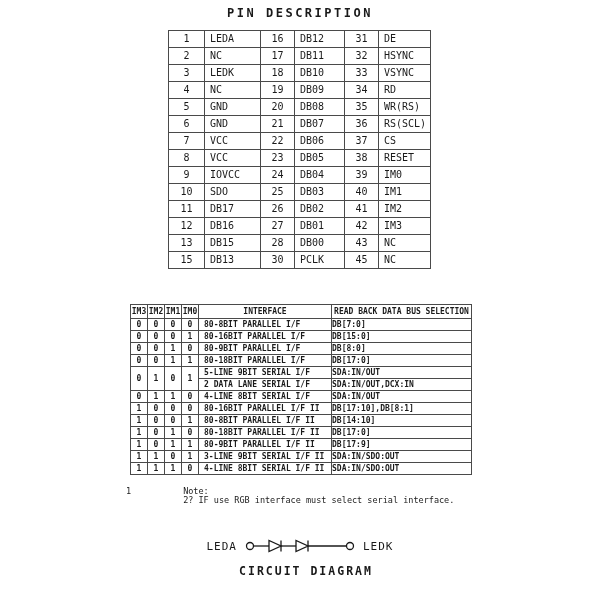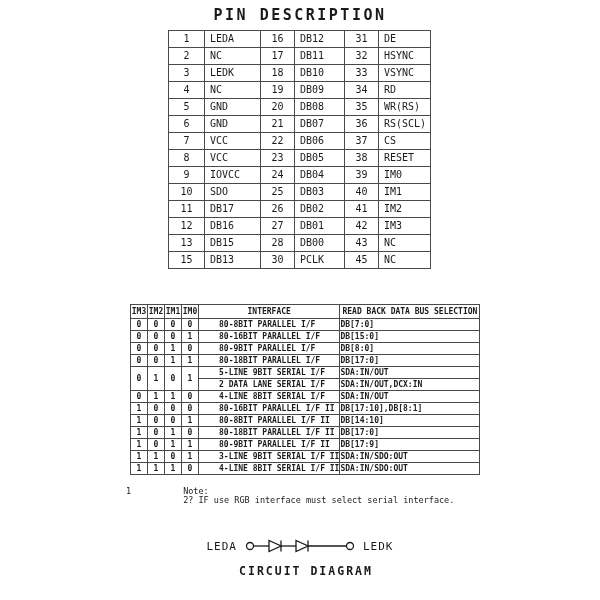--- a/index.html
+++ b/index.html
@@ -8,21 +8,21 @@
     background:#ffffff;
     color:#1a1a1a;
     font-family:"DejaVu Sans Mono", monospace;
     position:relative;
     overflow:hidden;
   }
   .page { position:absolute; inset:0; }
 
   .page-title {
     position:absolute; top:6px; left:0; width:100%;
-    text-align:center; font-size:15px; letter-spacing:2.5px; font-weight:bold;
+    text-align:center; font-size:12px; letter-spacing:2.5px; font-weight:bold;
   }
 
   
   table { border-collapse:collapse; table-layout:fixed; }
   .pin-table {
     position:absolute; left:168px; top:30px;
   }
   .pin-table td {
     border:1px solid #4a4a4a;
     height:17px; font-size:10px; line-height:10px;
@@ -36,21 +36,21 @@
     position:absolute; left:130px; top:304px;
     font-weight:bold;
   }
   .if-table th, .if-table td {
     border:1px solid #4a4a4a;
     font-size:8px; line-height:9px;
     height:12px; overflow:hidden; white-space:nowrap;
   }
   .if-table th { height:14px; text-align:center; font-weight:bold; }
   .if-table .im-cell { text-align:center; }
-  .if-table .if-cell { text-align:left; padding-left:20px; }
+  .if-table .if-cell { text-align:left; padding-left:5px; }
   .if-table .rb-cell { text-align:left; }
 
   
   .note-block {
     position:absolute; left:126px; top:487px;
     display:flex; gap:12px;
     font-size:8.5px; line-height:9px;
   }
   .note-body div { margin-bottom:0;padding-left:40px; }
 

